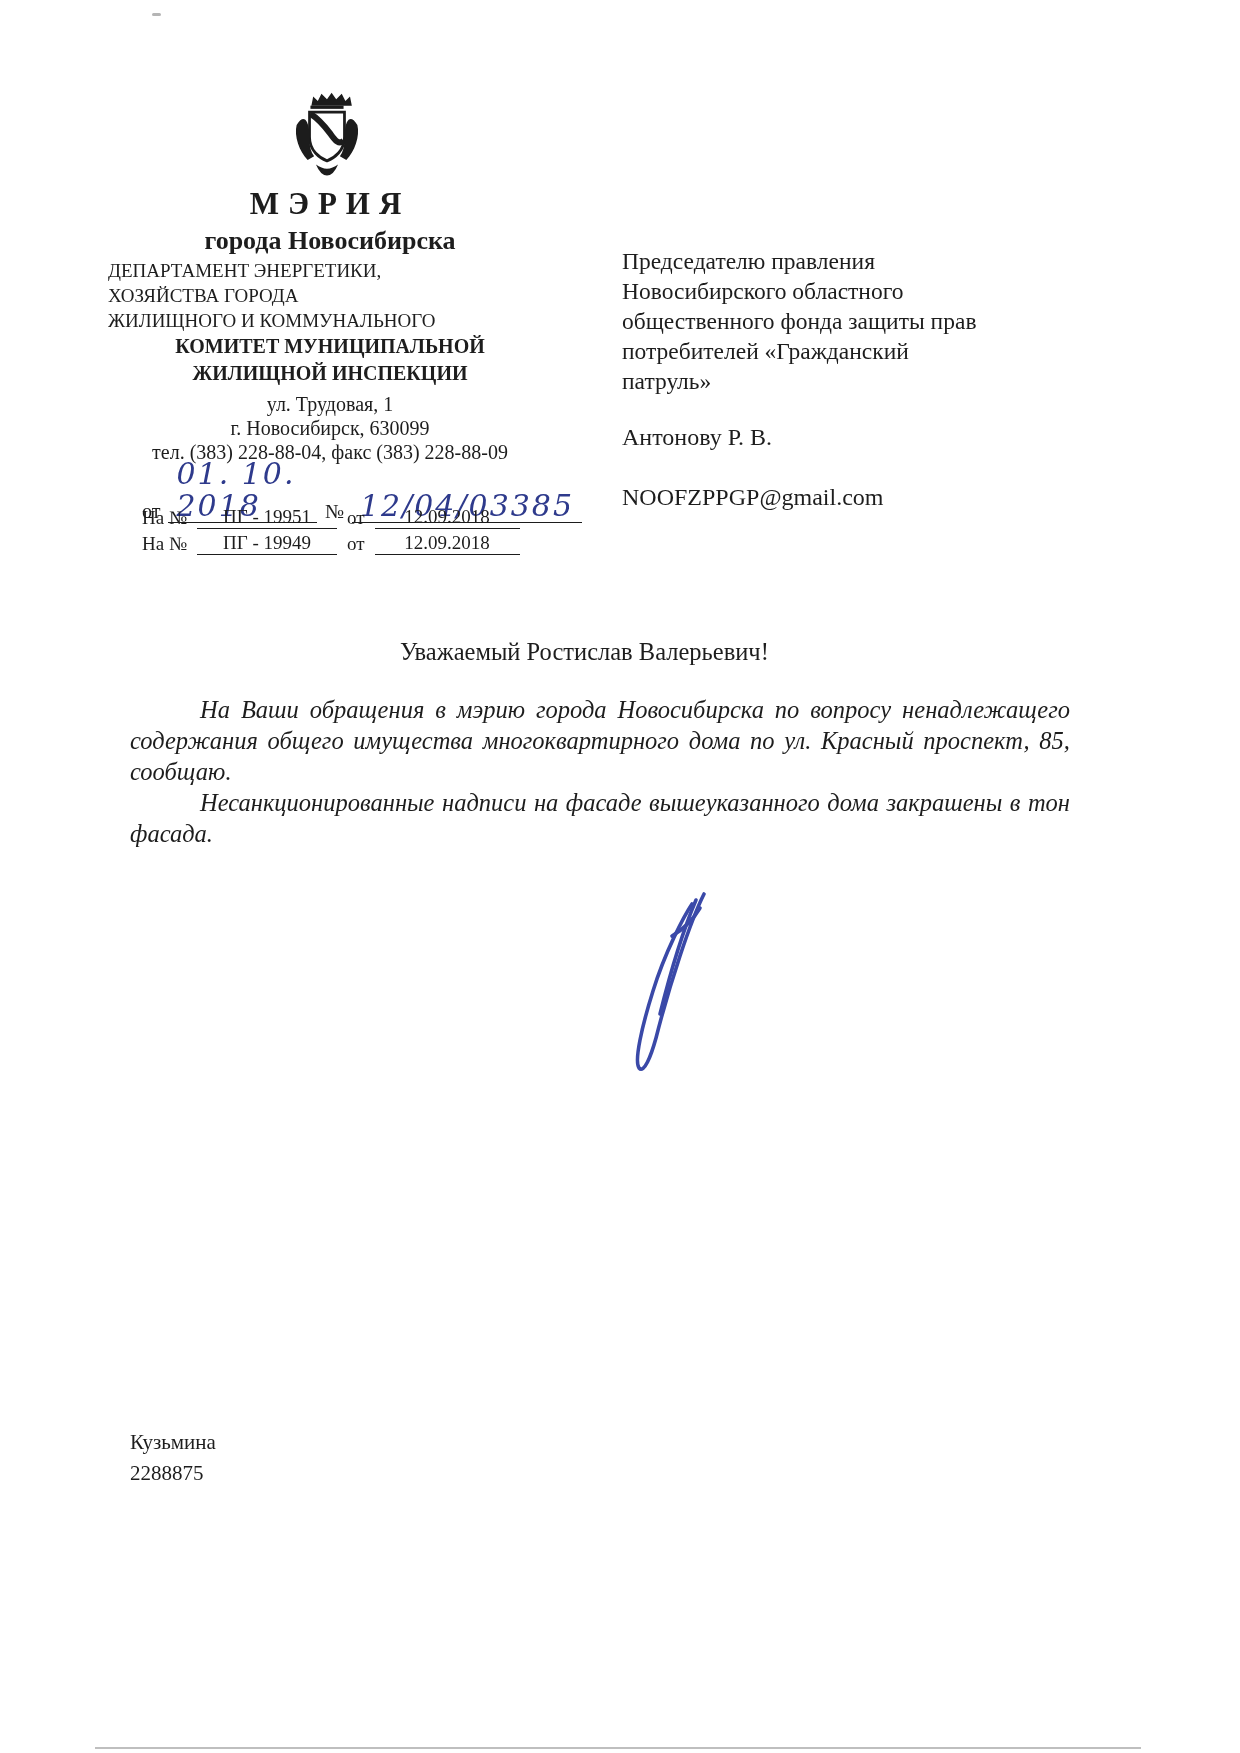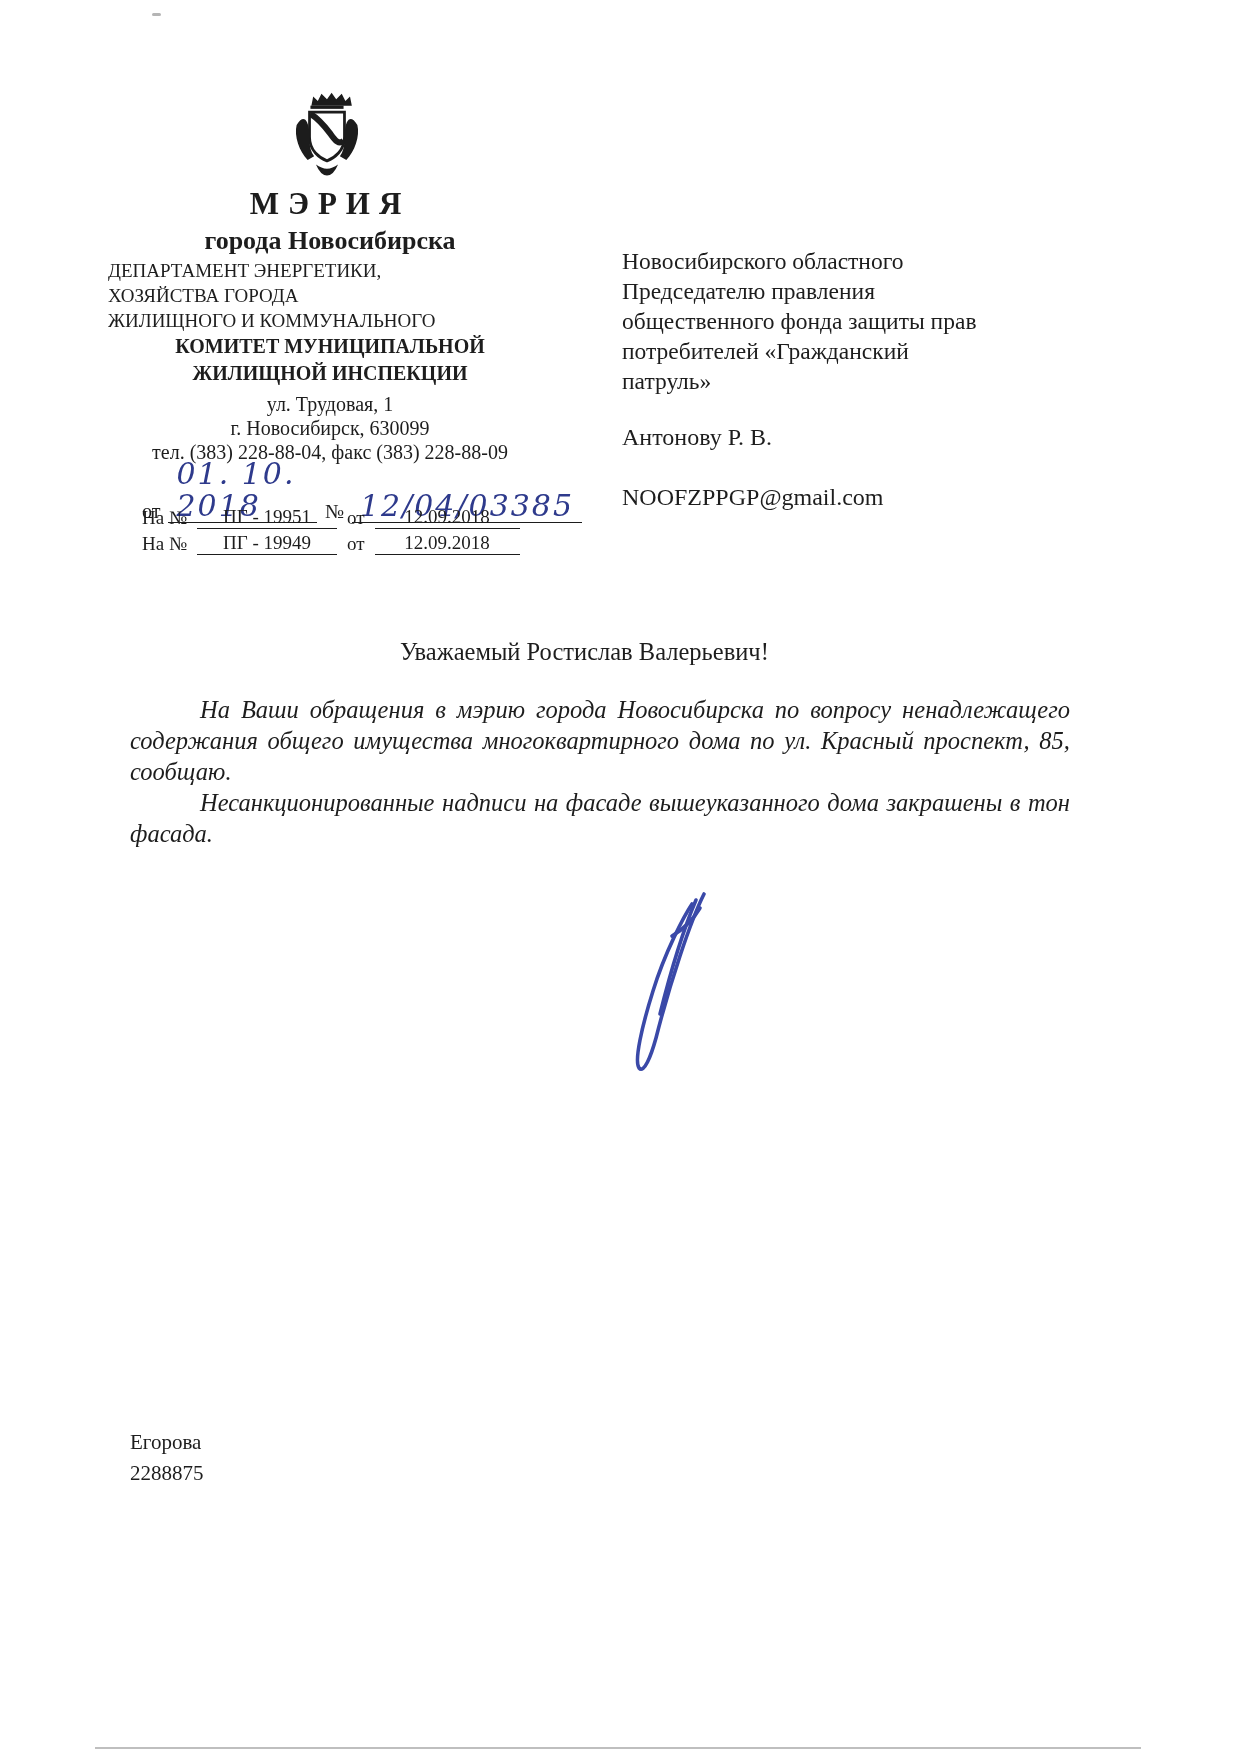--- a/index.html
+++ b/index.html
@@ -115,22 +115,22 @@
     <span class="blank date">12.09.2018</span>
   </div>
   <div class="incoming-row" style="top:532px;">
     <span>На №</span>
     <span class="blank num">ПГ - 19949</span>
     <span>от</span>
     <span class="blank date">12.09.2018</span>
   </div>
 
   <div class="recipient-lines">
+    <div>Председателю правления</div>
     <div>Новосибирского областного</div>
-    <div>Председателю правления</div>
     <div>общественного фонда защиты прав</div>
     <div>потребителей  «Гражданский</div>
     <div>патруль»</div>
   </div>
   <div class="recipient-name">Антонову Р. В.</div>
   <div class="recipient-email">NOOFZPPGP@gmail.com</div>
 
   <div class="salutation">Уважаемый Ростислав Валерьевич!</div>
 
   <div class="body-text">
@@ -143,20 +143,20 @@
     <svg viewBox="0 0 140 205" width="140" height="205" aria-hidden="true">
       <g fill="none" stroke="#3a49a8" stroke-width="3.6" stroke-linecap="round">
         <path d="M104 16 C 90 44 70 105 56 160 C 51 178 44 196 39 190 C 34 183 42 148 53 113 C 65 74 84 38 92 26"></path>
         <path d="M96 22 C 84 50 70 96 60 136"></path>
         <path d="M72 58 C 82 52 93 42 100 30"></path>
       </g>
     </svg>
   </div>
 
   <div class="footer">
-    <div>Егорова</div>
+    <div>Кузьмина</div>
     <div>2288875</div>
   </div>
 
   <div class="scan-dot"></div>
   <div class="scan-edge"></div>
 
 </div>
 
 </body></html>

